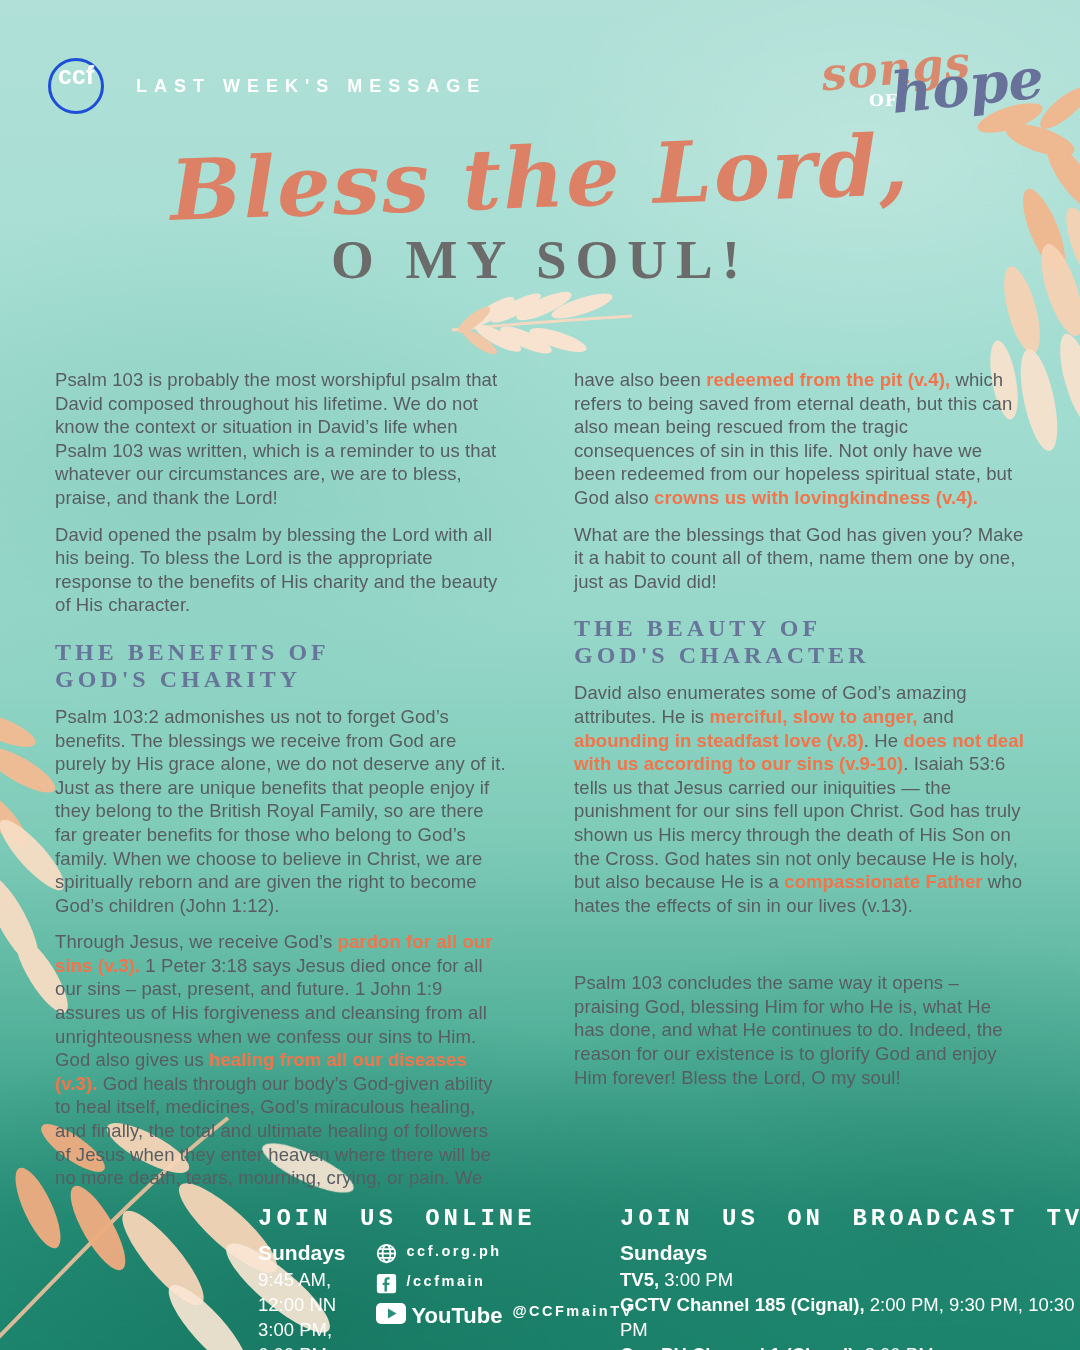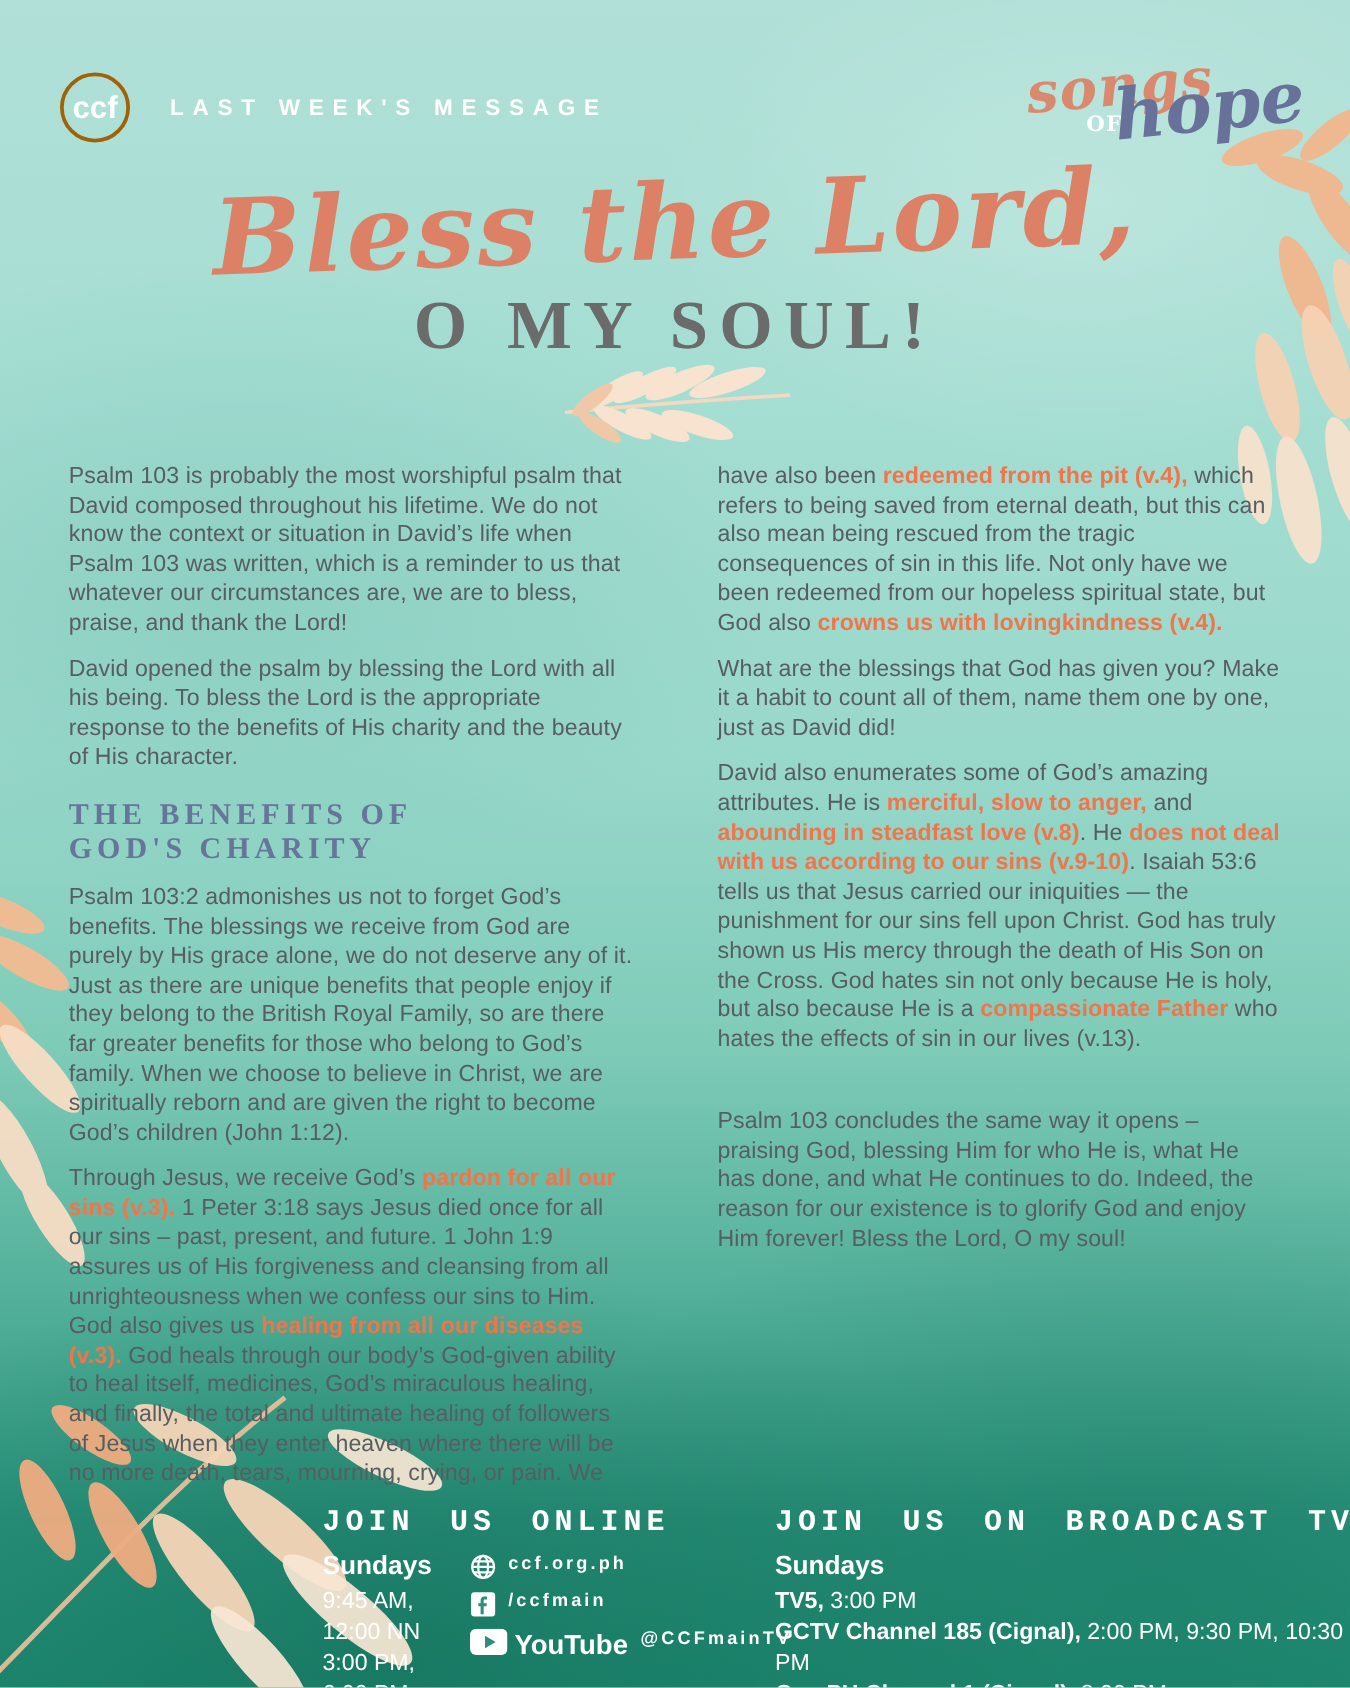--- a/index.html
+++ b/index.html
@@ -12,22 +12,22 @@
       radial-gradient(500px 300px at 80% 12%, rgba(255,255,255,.20), rgba(255,255,255,0) 70%),
       radial-gradient(700px 420px at 30% 98%, rgba(16,100,80,.45), rgba(16,100,80,0) 75%),
       radial-gradient(640px 420px at 85% 92%, rgba(20,110,88,.35), rgba(20,110,88,0) 75%),
       linear-gradient(180deg,#b0e0d7 0%, #a6ded3 22%, #98d8ca 45%, #7ecbb8 62%, #4fae97 78%, #28917a 90%, #1e8a72 100%);
   }
   .page{ position:absolute; inset:0; }
 
   
   .logo-row{ position:absolute; top:58px; left:48px; display:flex; align-items:center; }
   .ccf-logo{
-    width:56px; height:56px; border:3px solid #a16207; border-radius:50%;
-    display:flex; align-items:center; justify-content:center;
+    width:56px; height:56px; border:3px solid #1d4ed8; border-radius:50%;
+    display:flex; justify-content:center;
     color:#fff; font-weight:bold; font-size:25px; letter-spacing:0;
   }
   .tagline{ margin-left:32px; color:#fff; font-size:18px; font-weight:bold; letter-spacing:7px; }
 
   .brand{ position:absolute; top:44px; right:52px; width:215px; height:95px; }
   .brand .songs{
     position:absolute; top:-2px; left:8px; font-family:"DejaVu Serif",serif; font-style:italic;
     font-weight:bold; font-size:45px; color:#d98a6e; transform:rotate(-5deg); letter-spacing:1px;
   }
   .brand .of{
@@ -55,21 +55,21 @@
   
   .article{
     position:absolute; top:368px; left:55px; width:970px;
     display:flex; gap:68px;
   }
   .col{ flex:1 1 0; }
   .col p{
     font-size:18.5px; line-height:23.6px; color:#585d61;
     margin-bottom:13px; letter-spacing:.1px;
   }
-  .col p.gap{ margin-top:42px; }
+  .col p.gap{ margin-top:54px; }
   .col .hl{ color:#f2744b; font-weight:bold; }
   .col h2{
     font-family:"Liberation Serif",serif; font-weight:bold;
     font-size:24px; line-height:27px; letter-spacing:4px;
     color:#67759a; margin:22px 0 12px 0;
   }
 
   
   .footer{ position:absolute; top:1205px; left:258px; right:30px; display:flex; color:#fff; }
   .f-heading{
@@ -186,20 +186,21 @@
     <div class="col">
         <p><span>Psalm 103 is probably the most worshipful psalm that David composed throughout his lifetime. We do not know the context or situation in David’s life when Psalm 103 was written, which is a reminder to us that whatever our circumstances are, we are to bless, praise, and thank the Lord!</span></p>
         <p><span>David opened the psalm by blessing the Lord with all his being. To bless the Lord is the appropriate response to the benefits of His charity and the beauty of His character.</span></p>
         <h2>THE BENEFITS OF<br>GOD'S CHARITY</h2>
         <p><span>Psalm 103:2 admonishes us not to forget God’s benefits. The blessings we receive from God are purely by His grace alone, we do not deserve any of it. Just as there are unique benefits that people enjoy if they belong to the British Royal Family, so are there far greater benefits for those who belong to God’s family. When we choose to believe in Christ, we are spiritually reborn and are given the right to become God’s children (John 1:12).</span></p>
         <p><span>Through Jesus, we receive God’s </span><span class="hl">pardon for all our sins (v.3).</span><span> 1 Peter 3:18 says Jesus died once for all our sins – past, present, and future. 1 John 1:9 assures us of His forgiveness and cleansing from all unrighteousness when we confess our sins to Him. God also gives us </span><span class="hl">healing from all our diseases (v.3).</span><span> God heals through our body’s God-given ability to heal itself, medicines, God’s miraculous healing, and finally, the total and ultimate healing of followers of Jesus when they enter heaven where there will be no more death, tears, mourning, crying, or pain. We</span></p>
       </div>
     <div class="col">
         <p><span>have also been </span><span class="hl">redeemed from the pit (v.4),</span><span> which refers to being saved from eternal death, but this can also mean being rescued from the tragic consequences of sin in this life. Not only have we been redeemed from our hopeless spiritual state, but God also </span><span class="hl">crowns us with lovingkindness (v.4).</span></p>
         <p><span>What are the blessings that God has given you? Make it a habit to count all of them, name them one by one, just as David did!</span></p>
+        <h2>THE BEAUTY OF<br>GOD'S CHARACTER</h2>
         <p><span>David also enumerates some of God’s amazing attributes. He is </span><span class="hl">merciful, slow to anger,</span><span> and </span><span class="hl">abounding in steadfast love (v.8)</span><span>. He </span><span class="hl">does not deal with us according to our sins (v.9-10)</span><span>. Isaiah 53:6 tells us that Jesus carried our iniquities — the punishment for our sins fell upon Christ. God has truly shown us His mercy through the death of His Son on the Cross. God hates sin not only because He is holy, but also because He is a </span><span class="hl">compassionate Father</span><span> who hates the effects of sin in our lives (v.13).</span></p>
         <p class="gap"><span>Psalm 103 concludes the same way it opens – praising God, blessing Him for who He is, what He has done, and what He continues to do. Indeed, the reason for our existence is to glorify God and enjoy Him forever! Bless the Lord, O my soul!</span></p>
       </div>
   </div>
 
   <div class="footer">
     <div class="online">
       <div class="f-heading">JOIN US ONLINE</div>
       <div class="online-body">
         <div class="sched">

